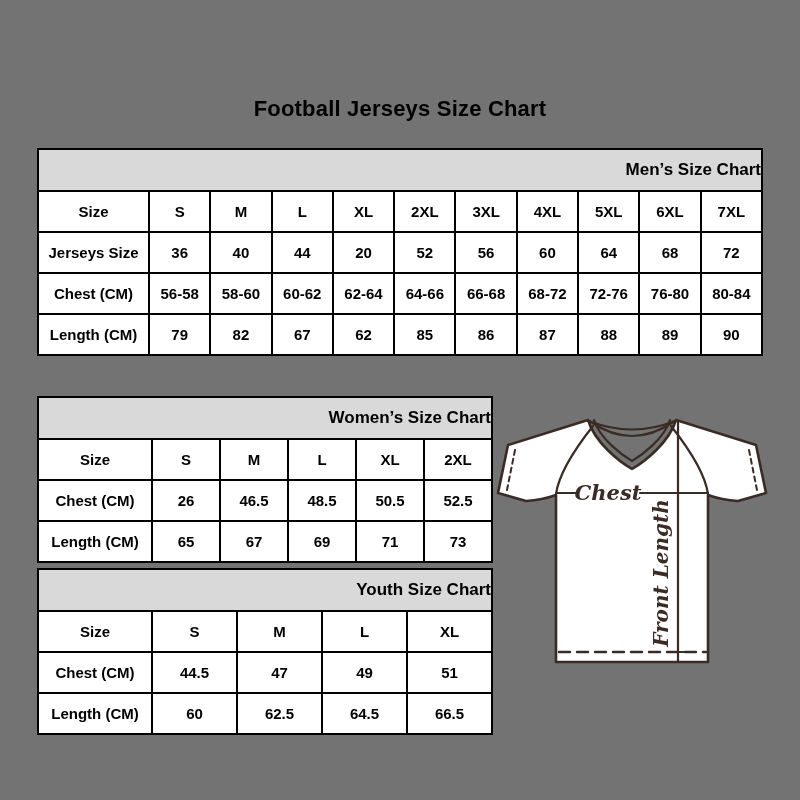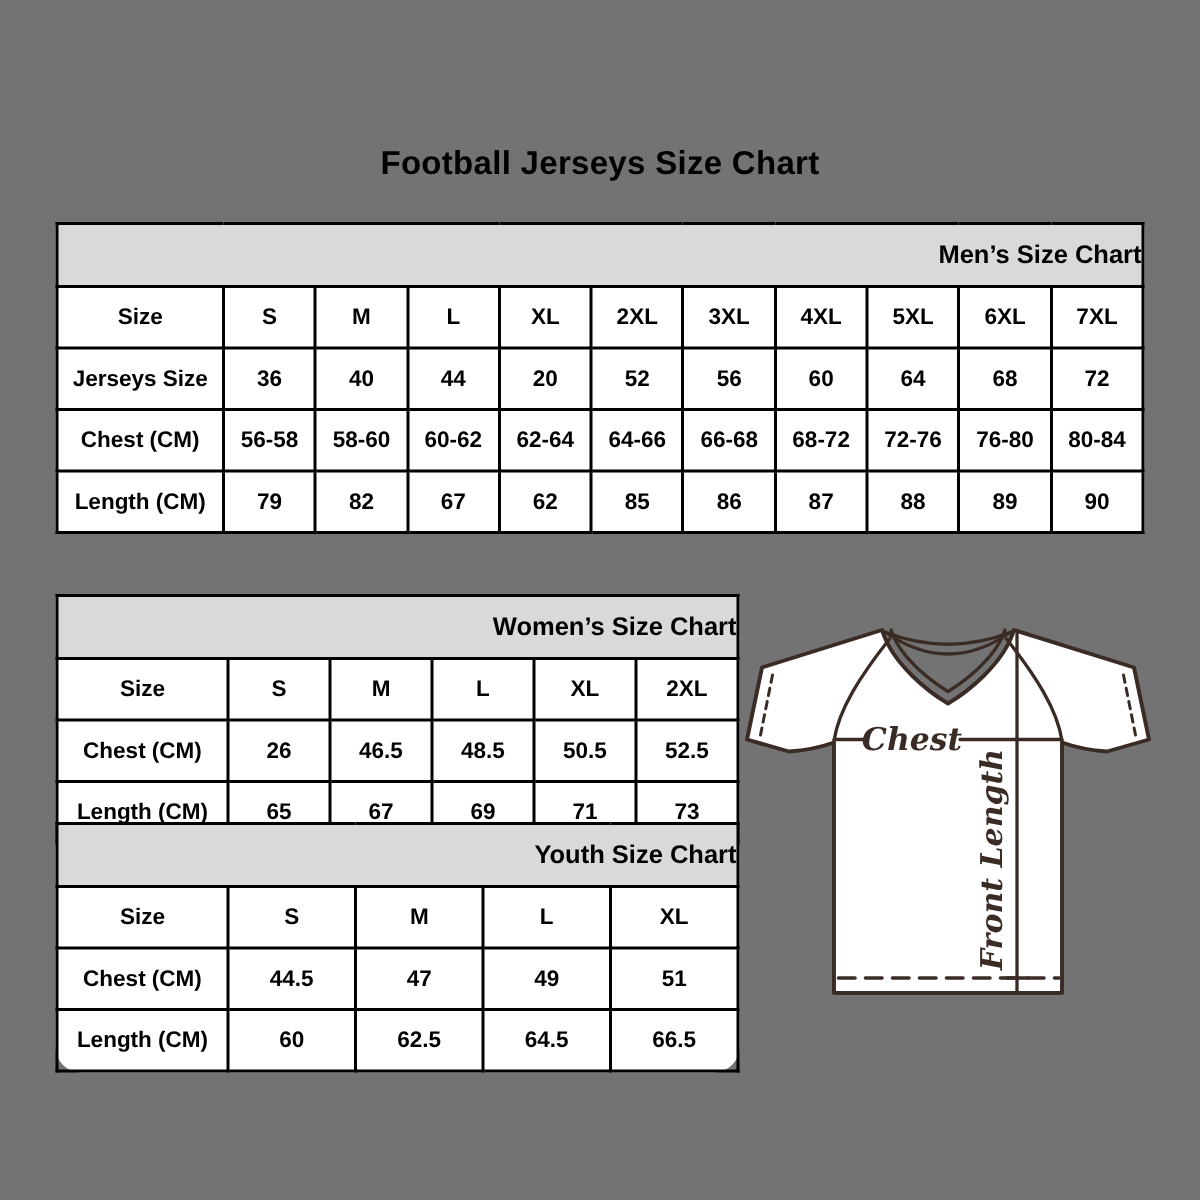--- a/index.html
+++ b/index.html
@@ -41,21 +41,21 @@
     font-size: 17px;
     height: 40px;
     text-align: right;
   }
   table.tbl td {
     font-size: 15px;
     height: 39px;
   }
   .tbl-mens  { left: 37px; top: 148px; width: 726px; }
   .tbl-womens{ left: 37px; top: 372px; width: 456px; margin-top: 24px; }
-  .tbl-youth { left: 37px; top: 548px; width: 456px; border-radius: 17px; }
+  .tbl-youth { left: 37px; top: 568px; width: 456px; }
   .jersey-wrap {
     position: absolute;
     left: 492px; top: 405px;
     width: 280px; height: 270px;
   }
   .jersey-wrap svg { display:block; }
 </style>
 </head>
 <body>
 

